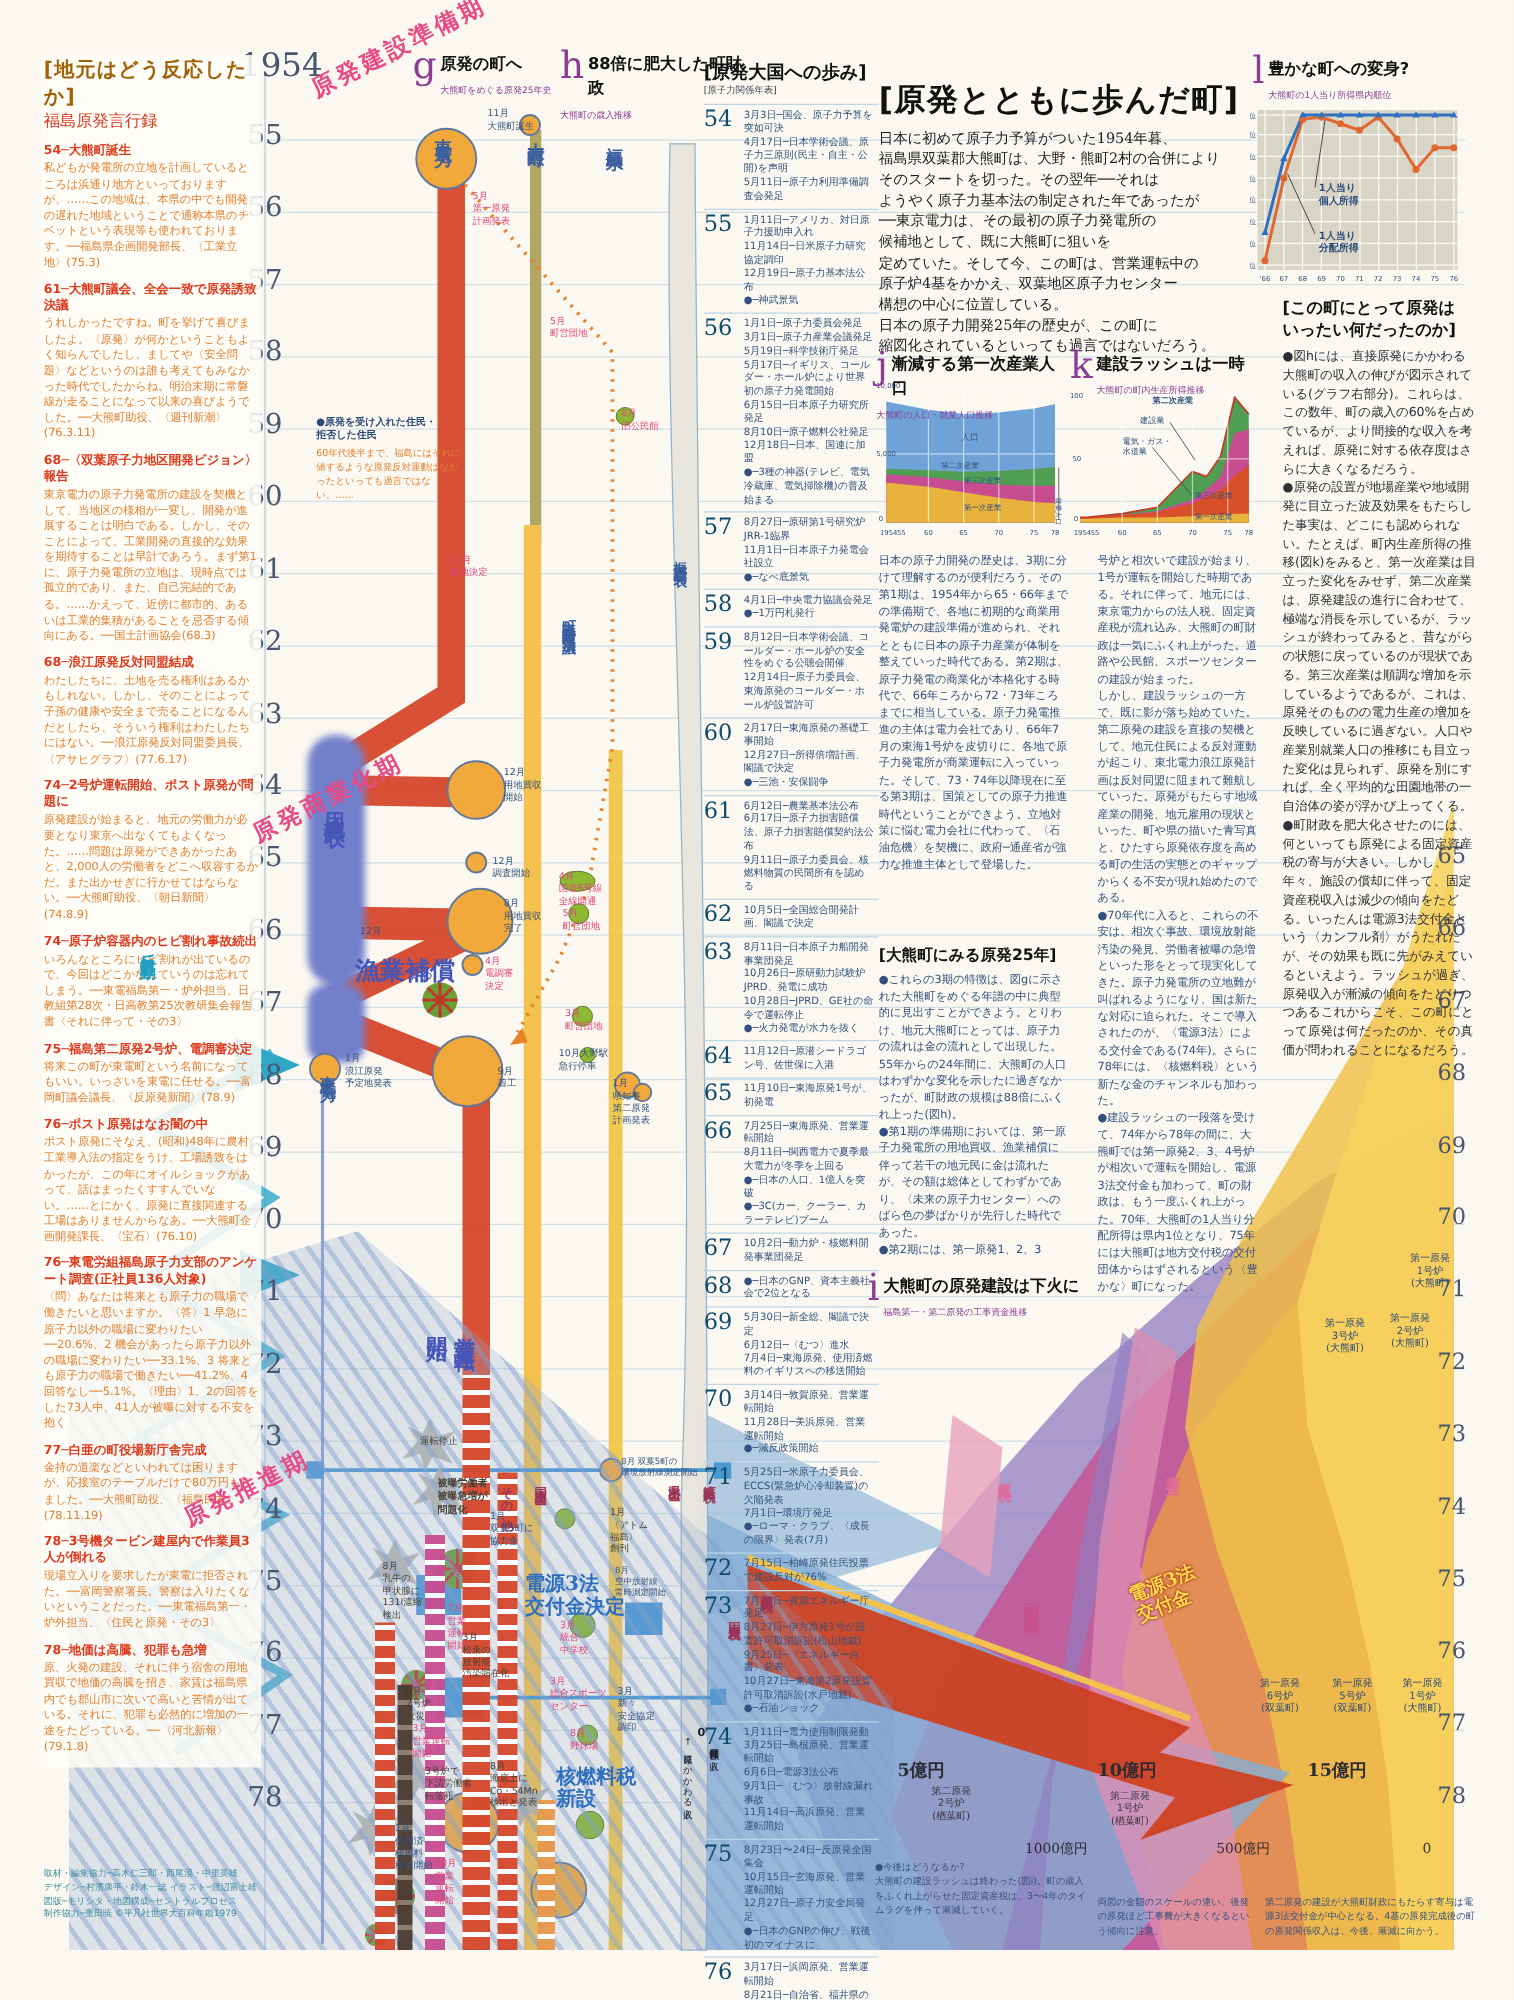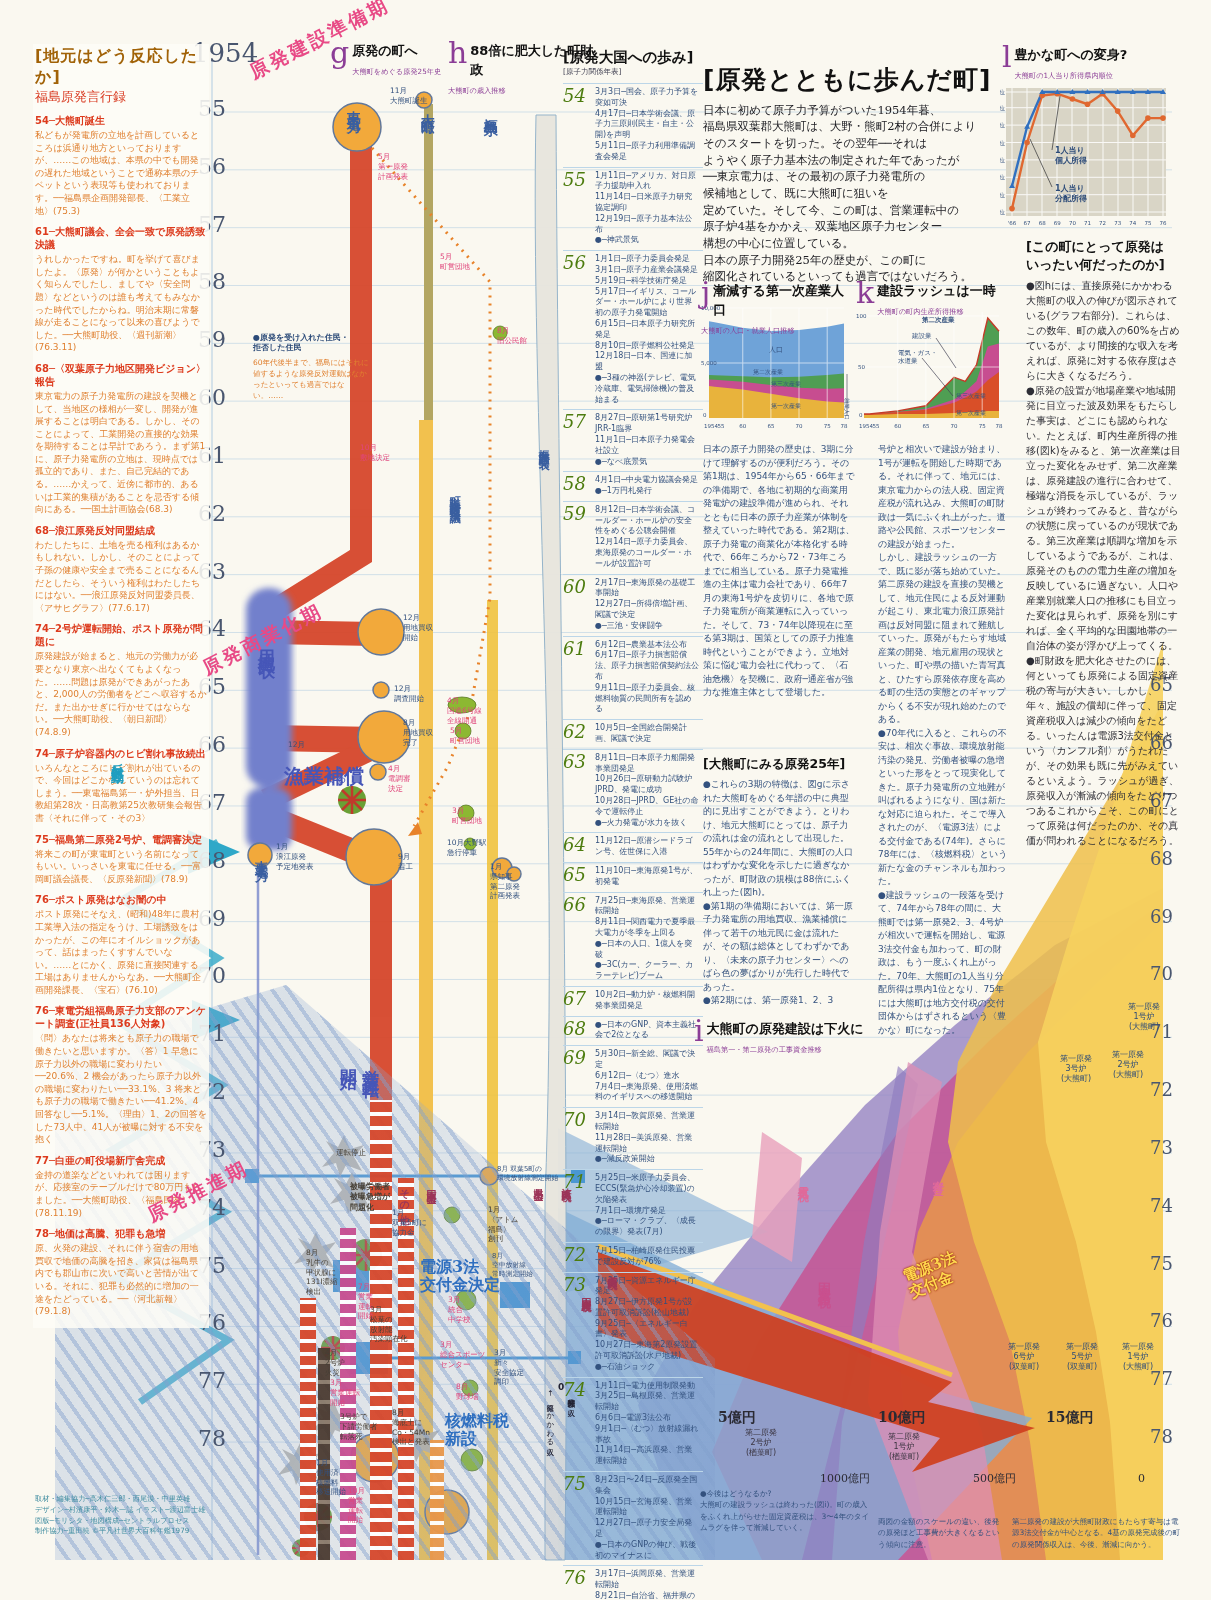--- a/index.html
+++ b/index.html
@@ -50,21 +50,21 @@
   .lc-sub{font-size:13px;color:#d93a20;margin-bottom:8px;}
   .entry{margin-bottom:8px;}
   .eh{font-size:10px;font-weight:bold;color:#dd3b1d;line-height:1.3;margin-bottom:2px;}
   .eb{font-size:9px;color:#e08030;line-height:1.4;}
   .credits{position:absolute;left:35px;top:1494px;width:230px;font-size:7.2px;color:#3f8ca0;line-height:1.5;z-index:25;white-space:pre-line;}
   
   .history{position:absolute;left:563px;top:48px;width:140px;z-index:25;}
   .hi-title{font-size:14.5px;font-weight:bold;color:#111;}
   .hi-sub{font-size:7.5px;color:#445;margin-bottom:6px;}
   .hy{display:flex;border-top:1px solid #bcd6e8;padding-top:3px;margin-bottom:4px;}
-  .hy .yn{font-family:"DejaVu Serif",serif;font-size:18px;color:#4d7c0f;width:32px;flex:none;line-height:1;font-style:italic;}
+  .hy .yn{font-family:"DejaVu Serif",serif;font-size:18px;color:#0c4a6e;width:32px;flex:none;line-height:1;}
   .hy .ht{font-size:8px;color:#33517e;line-height:1.35;white-space:pre-line;width:104px;}
   
   .chead{position:absolute;z-index:35;}
   .chead .ltr{float:left;font-family:"DejaVu Serif",serif;font-size:30px;color:#8b3d96;line-height:.85;margin-right:3px;}
   .chead .ct{font-size:13px;font-weight:bold;color:#111;line-height:1.1;}
   .chead .cs{font-size:7.2px;color:#8b3d96;}
   
   .main-title{position:absolute;left:703px;top:46px;width:305px;font-size:25px;font-weight:bold;color:#111;z-index:25;letter-spacing:1px;}
   .main-intro{position:absolute;left:703px;top:90px;width:305px;font-size:11.5px;color:#1c1c22;font-family:"DejaVu Serif",serif;line-height:1.45;white-space:pre-line;z-index:25;}
   .essay{position:absolute;z-index:25;white-space:pre-line;font-size:9px;color:#33517e;line-height:1.5;}
@@ -339,20 +339,24 @@
         <div class="entry">
           <div class="eh">76─東電労組福島原子力支部のアンケート調査(正社員136人対象)</div>
           <div class="eb">〈問〉あなたは将来とも原子力の職場で働きたいと思いますか。〈答〉1 早急に原子力以外の職場に変わりたい──20.6%、2 機会があったら原子力以外の職場に変わりたい──33.1%、3 将来とも原子力の職場で働きたい──41.2%、4 回答なし──5.1%。〈理由〉1、2の回答をした73人中、41人が被曝に対する不安を抱く</div>
         </div>
 
         <div class="entry">
           <div class="eh">77─白亜の町役場新庁舎完成</div>
           <div class="eb">金持の道楽などといわれては困りますが、応接室のテーブルだけで80万円もしました。──大熊町助役、〈福島民友〉(78.11.19)</div>
         </div>
 
+        <div class="entry">
+          <div class="eh">78─3号機タービン建屋内で作業員3人が倒れる</div>
+          <div class="eb">現場立入りを要求したが東電に拒否された。──富岡警察署長。警察は入りたくないということだった。──東電福島第一・炉外担当、〈住民と原発・その3〉</div>
+        </div>
 
         <div class="entry">
           <div class="eh">78─地価は高騰、犯罪も急増</div>
           <div class="eb">原、火発の建設、それに伴う宿舎の用地買収で地価の高騰を招き、家賃は福島県内でも郡山市に次いで高いと苦情が出ている。それに、犯罪も必然的に増加の一途をたどっている。──〈河北新報〉(79.1.8)</div>
         </div>
       </div>
   </aside>
   <div class="credits">取材・編集協力─高木仁三郎・西尾漠・中里英雄
 デザイン─村濱康平・鈴木一誌 イラスト─渡辺富士雄
 図版─モリシタ・地図構成─セントラルプロセス

